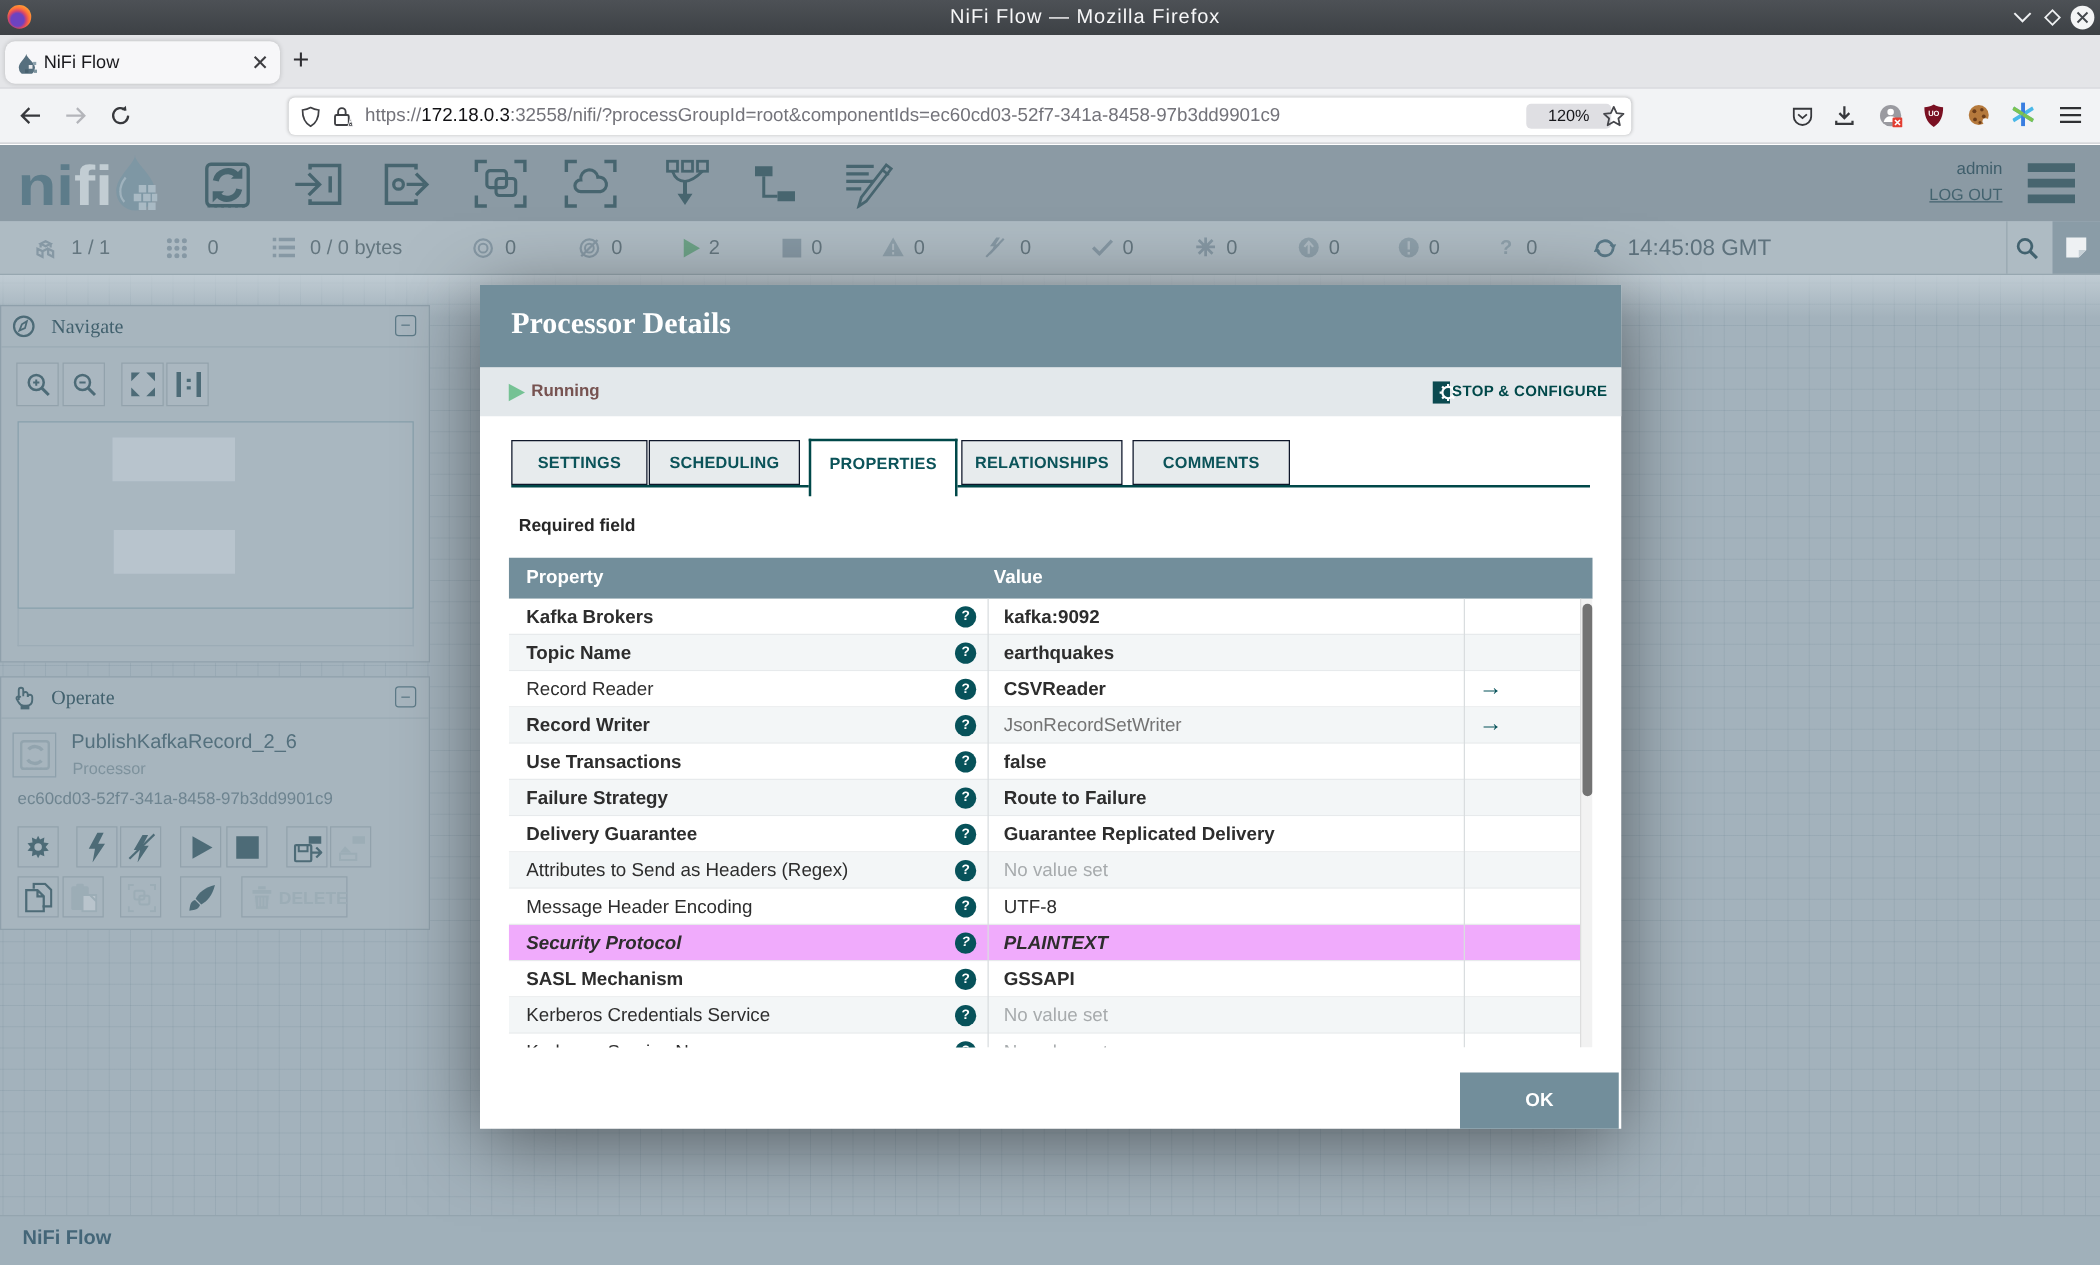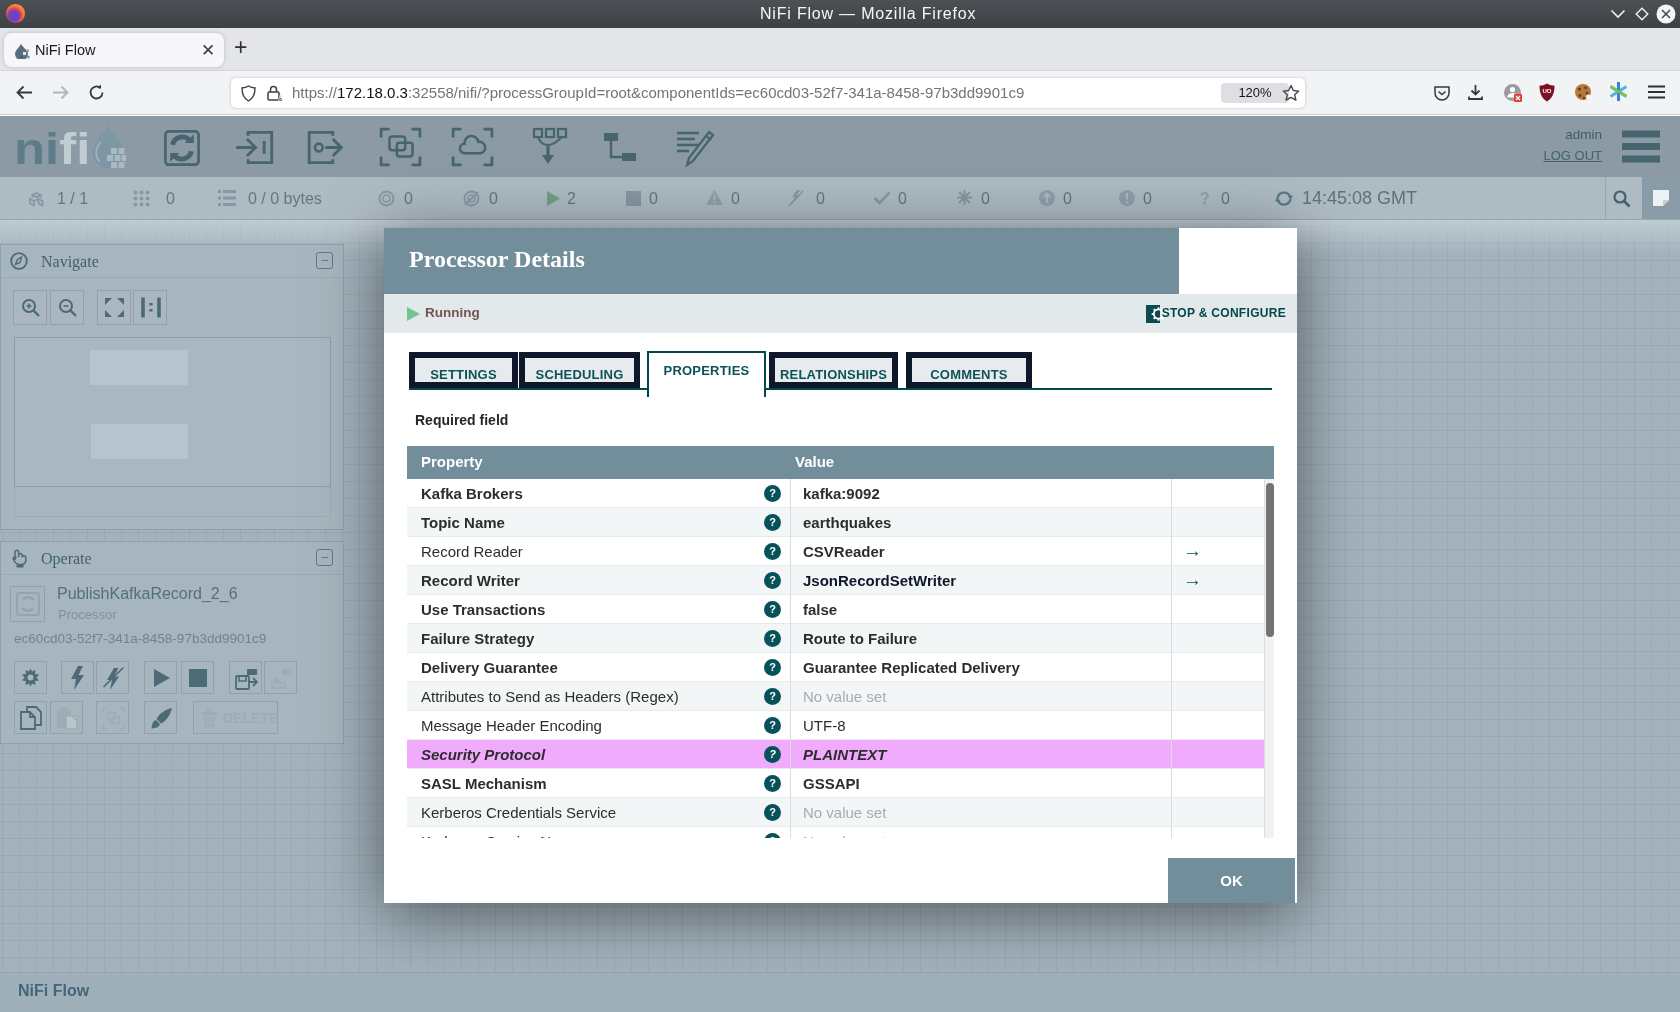--- a/index.html
+++ b/index.html
@@ -51,27 +51,27 @@
   .panel { position:absolute; background:#a7b5be; border:1px solid #8fa0ab; }
   .panel .phead { position:absolute; left:0; top:0; right:0; height:33px; border-bottom:1px solid #9aaab4; }
   .panel .ptitle { position:absolute; left:40px; top:8px; font-size:16px; color:#42616e; font-family:"Liberation Serif",serif; }
   .panel .pmin { position:absolute; right:10px; top:7px; width:17px; height:17px; border:1px solid #5d7a87; border-radius:3px;
      color:#5d7a87; font-size:14px; line-height:14px; text-align:center; }
   .navbtn { position:absolute; width:34px; height:35px; border:1px solid #92a2ac; background:#aab7c0; }
   .opbtn { position:absolute; width:33px; height:33px; border:1px solid #92a2ac; }
   
   #modal { position:absolute; left:384px; top:112px; width:913px; height:675px; background:#ffffff;
     box-shadow:0 10px 60px rgba(0,0,0,0.5); }
-  #mhead { position:absolute; left:0; top:0; width:795px; height:66px; background:#728e9b; }
+  #mhead { position:absolute; left:0; top:0; width:913px; height:66px; background:#728e9b; }
   #mhead .t { position:absolute; left:25px; top:18px; color:#ffffff; font-size:24px; font-weight:bold;
     font-family:"Liberation Serif", serif; }
   #mrun { position:absolute; left:0; top:66px; width:913px; height:39px; background:#e3e8eb; }
   #mrun .r { position:absolute; left:41px; top:11px; color:#775351; font-weight:bold; font-size:13.5px; }
   #mrun .sc { position:absolute; right:11px; top:12px; color:#004849; font-weight:bold; font-size:12px; letter-spacing:0.3px;}
-  .tab { position:absolute; top:124px; height:36px; background:#e7ebed; border:6px solid #0f172a;
+  .tab { position:absolute; top:124px; height:36px; background:#e7ebed; border:1px solid #0f172a;
     color:#0b5359; font-weight:bold; font-size:13px; text-align:center; line-height:34px; letter-spacing:0.2px; }
   #tabline { position:absolute; left:25px; top:160px; width:863px; height:2px; background:#004849; }
   #tabactive { position:absolute; left:263px; top:123px; width:119px; height:46px; background:#ffffff;
     border:2px solid #004849; border-bottom:none; color:#0b5359; font-weight:bold; font-size:13px;
     text-align:center; line-height:35px; letter-spacing:0.2px; }
   #reqfield { position:absolute; left:31px; top:184px; font-size:14px; font-weight:bold; color:#262626; }
   #ptable { position:absolute; left:23px; top:218px; width:867px; height:392px; overflow:hidden; }
   .prow { position:absolute; left:0; width:857px; height:29px; font-size:15px; border-bottom:1px solid #e7eaec; }
   .prow .qi { position:absolute; left:357px; top:6px; width:17px; height:17px; border-radius:50%; background:#07525a;
      color:#ffffff; font-size:11px; font-weight:bold; text-align:center; line-height:17px; }
@@ -553,21 +553,21 @@
 </div>
 <div class="prow" style="top:91px; background:#ffffff;">
   <div style="position:absolute; left:14px; top:6px; font-weight:normal; color:#2d2d2d;">Record Reader</div>
   <div class="qi">?</div>
   <div style="position:absolute; left:396px; top:6px; font-weight:bold; color:#2d2d2d;">CSVReader</div>
   <div style="position:absolute; left:776px; top:3px; color:#07525a; font-size:19px;">→</div>
 </div>
 <div class="prow" style="top:120px; background:#f3f6f7;">
   <div style="position:absolute; left:14px; top:6px; font-weight:bold; color:#2d2d2d;">Record Writer</div>
   <div class="qi">?</div>
-  <div style="position:absolute; left:396px; top:6px; font-weight:bold; color:#0f172a;">JsonRecordSetWriter</div>
+  <div style="position:absolute; left:396px; top:6px; font-weight:normal; color:#737373;">JsonRecordSetWriter</div>
   <div style="position:absolute; left:776px; top:3px; color:#07525a; font-size:19px;">→</div>
 </div>
 <div class="prow" style="top:149px; background:#ffffff;">
   <div style="position:absolute; left:14px; top:6px; font-weight:bold; color:#2d2d2d;">Use Transactions</div>
   <div class="qi">?</div>
   <div style="position:absolute; left:396px; top:6px; font-weight:bold; color:#2d2d2d;">false</div>
 
 </div>
 <div class="prow" style="top:178px; background:#f3f6f7;">
   <div style="position:absolute; left:14px; top:6px; font-weight:bold; color:#2d2d2d;">Failure Strategy</div>

